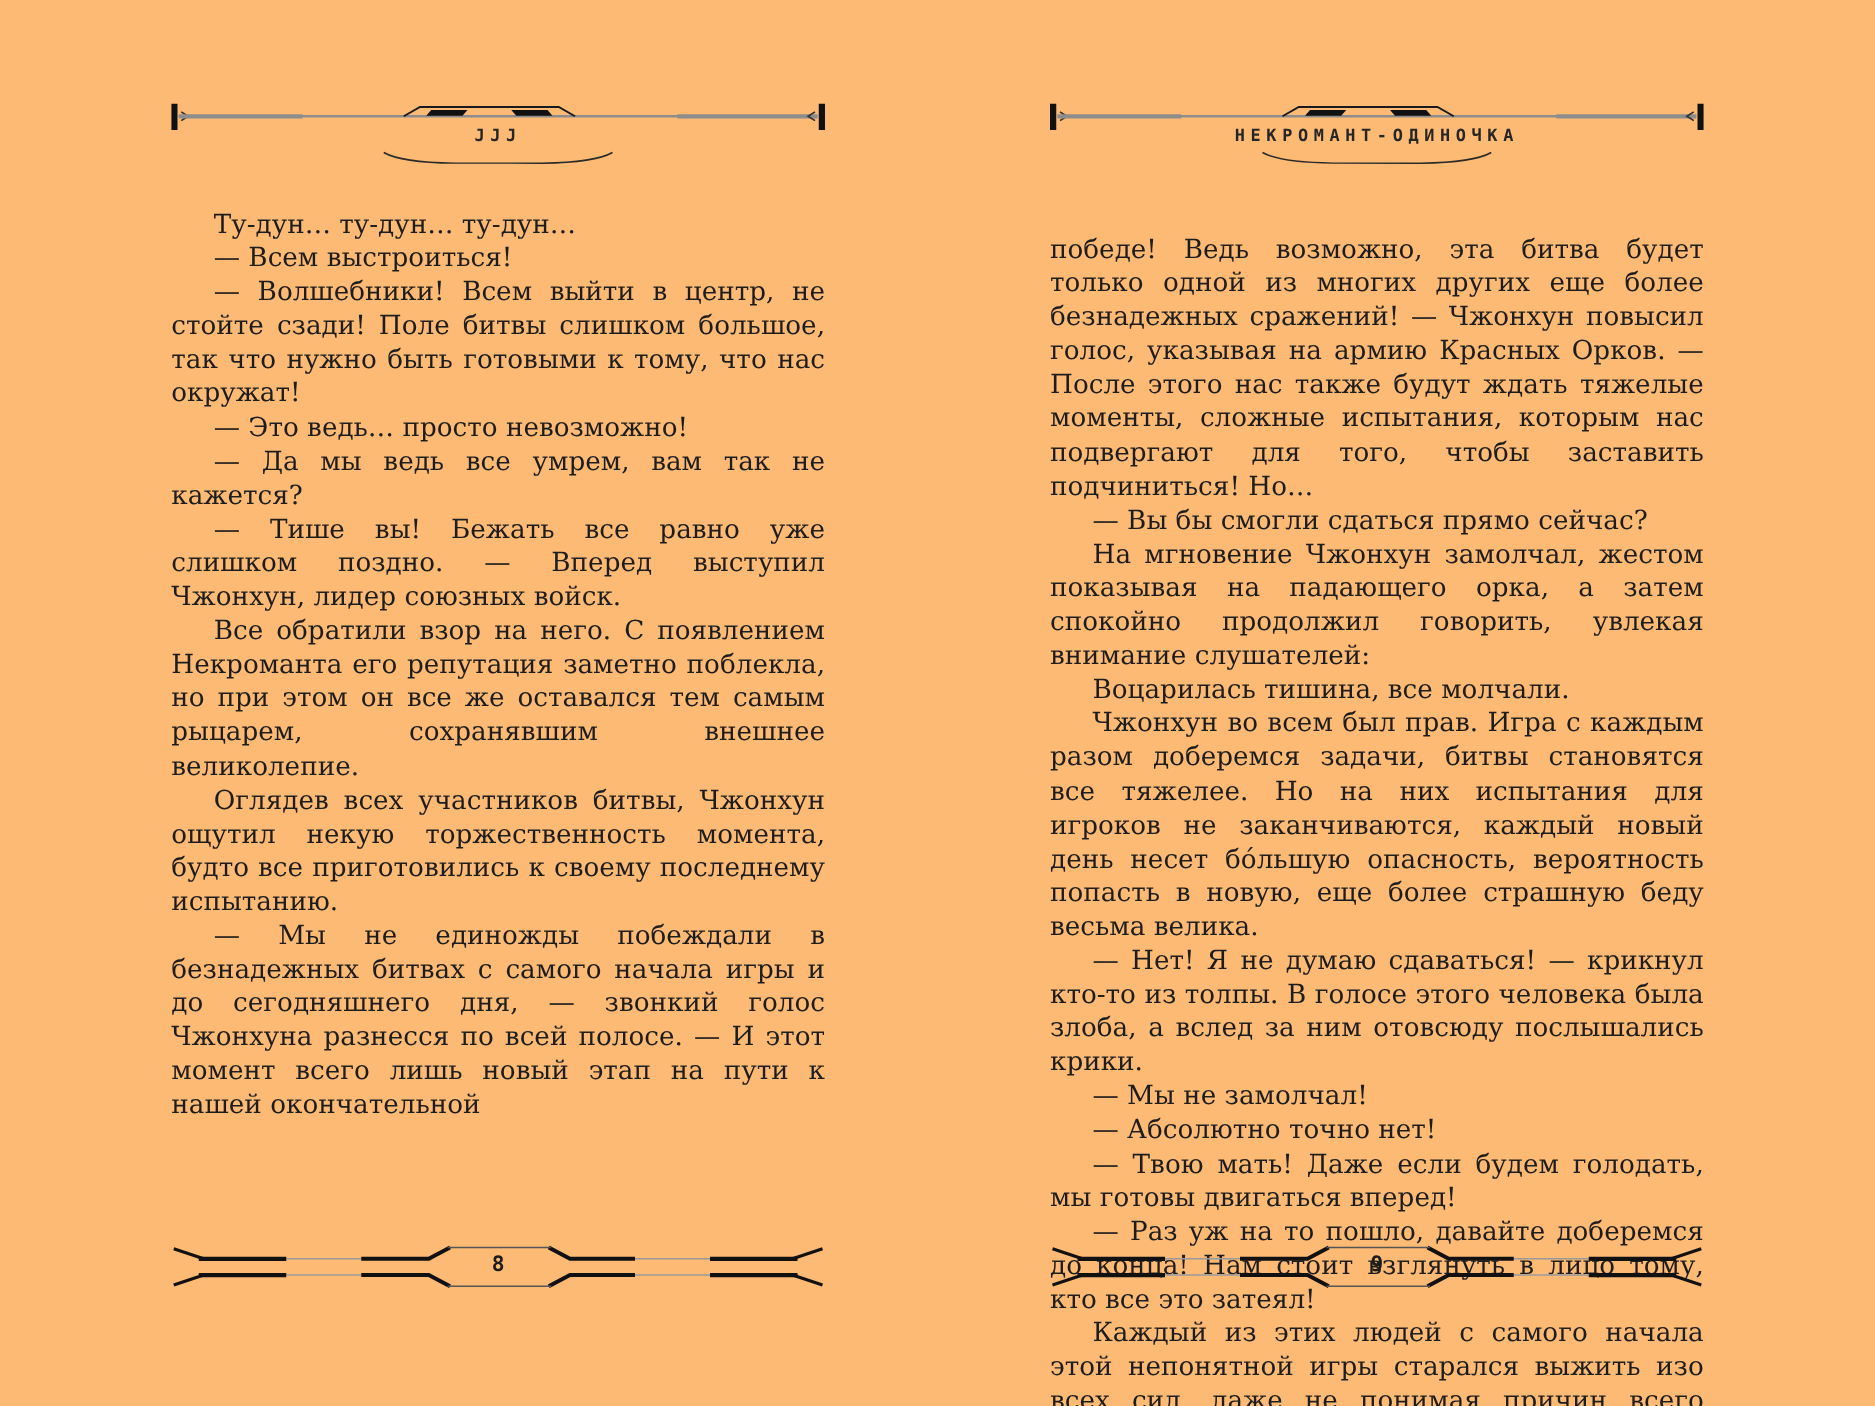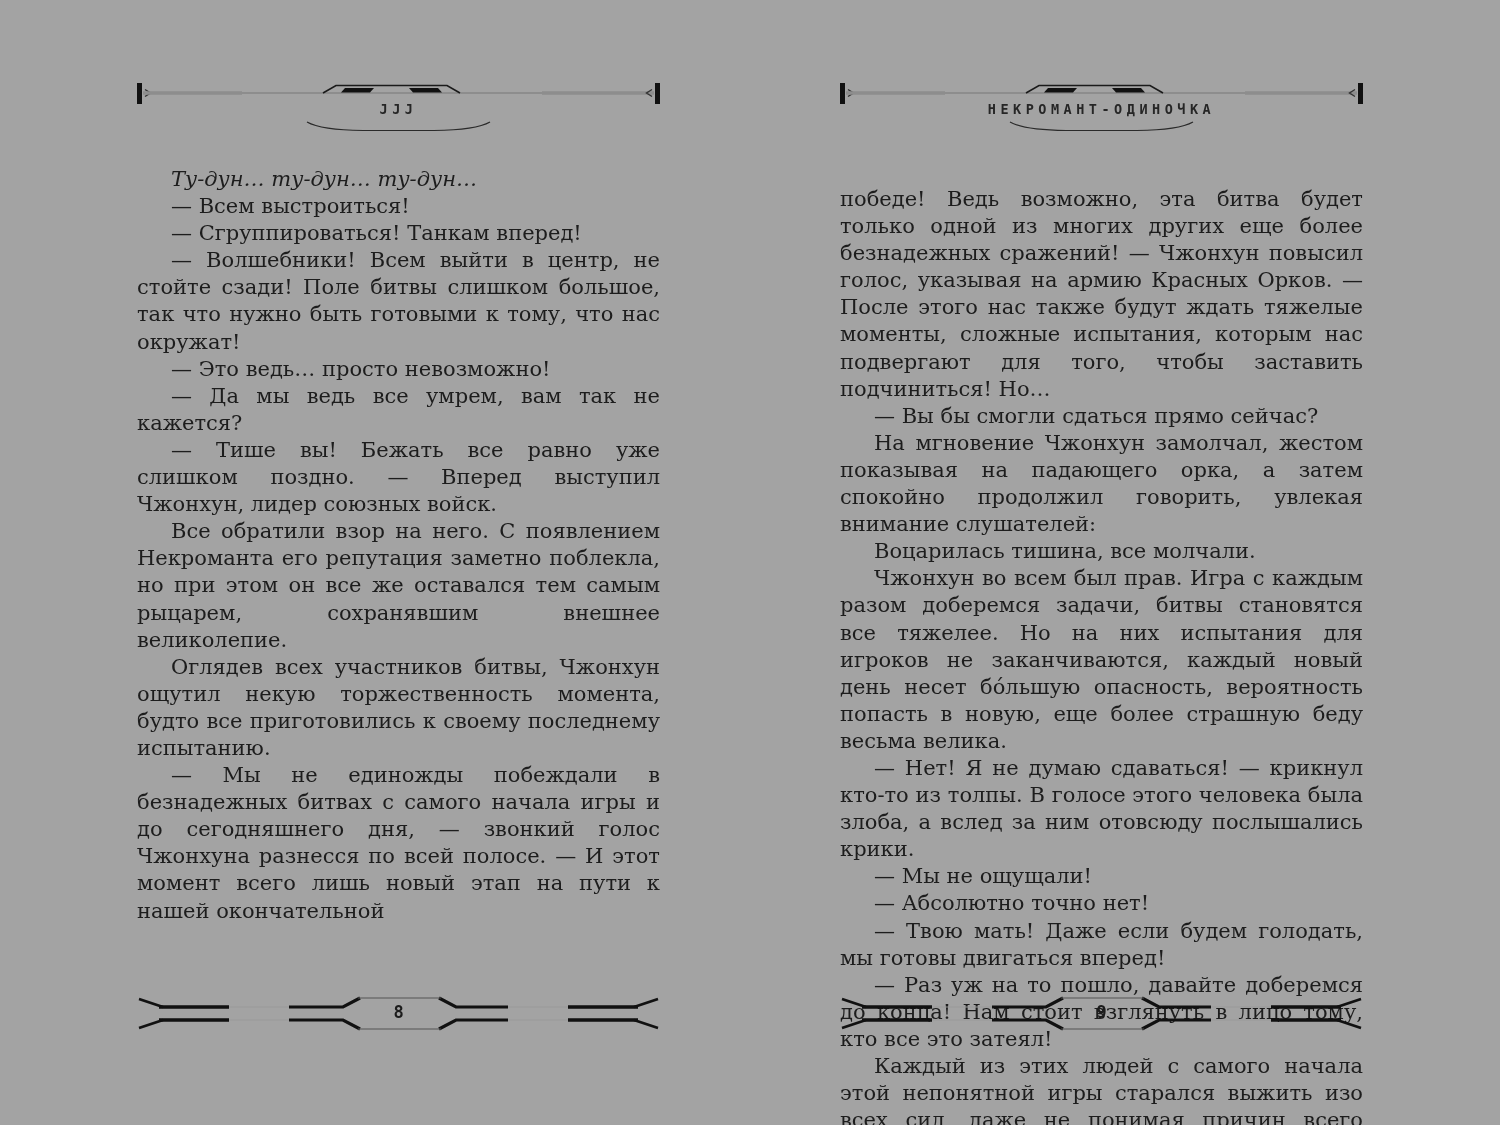--- a/index.html
+++ b/index.html
@@ -1,18 +1,18 @@
 <!DOCTYPE html>
 <html><head>
 <meta charset="utf-8">
 <style>
   html,body { margin:0; padding:0; background:#ffffff; }
   .spread {
     position:relative; width:1500px; height:1125px;
-    background:#a3a3a3; overflow:hidden;
+    background:#fdba74; overflow:hidden;
     font-family:"DejaVu Serif", serif;
   }
   .page { position:absolute; top:0; width:523px; height:1125px; }
   #left-page  { left:137px; }
   #right-page { left:840px; }
 
   .running-head { position:absolute; left:0; top:82px; width:523px; height:62px; }
   .running-head svg { position:absolute; left:0; top:0; }
   .running-title {
     position:absolute; top:19px; left:0; width:100%;
@@ -21,21 +21,21 @@
     font-size:13.5px; font-weight:bold; letter-spacing:4.5px;
     color:#262626; white-space:nowrap;
   }
 
   .body-text {
     position:absolute; top:166px; left:0; width:523px;
     color:#1d1d1d; font-size:21px; line-height:27.1px;
     text-align:justify;
   }
   .body-text p { margin:0; text-indent:34px; }
-  .body-text p.italic { font-style:italic; }
+  .body-text p.italic { }
   .body-text p.no-indent { text-indent:0;margin-top:20px; }
 
   .page-foot { position:absolute; left:0; top:995px; width:523px; height:40px; }
   .page-foot svg { position:absolute; left:0; top:0; }
   .page-number {
     position:absolute; top:8px; left:0; width:100%;
     text-align:center;
     font-family:"DejaVu Sans Mono", monospace;
     font-size:17px; line-height:18px; font-weight:bold; color:#1c1c1c;
   }
@@ -61,21 +61,20 @@
         <path d="M515 7.5 L509.5 11 L515 14.5" stroke="#333" stroke-width="1.4" fill="none"></path>
         <path d="M170 40 Q184 48 226 48.5 L297 48.5 Q339 48 353 40" fill="none" stroke="#2a2a2a" stroke-width="1.2"></path>
       </svg>
       <div class="running-title">JJJ</div>
     </div>
 
     <div class="body-text">
 
     <p class="italic">Ту-дун… ту-дун… ту-дун…</p>
         <p>— Всем выстроиться!</p>
-        <p>— Сгруппироваться! Танкам вперед!</p>
         <p>— Волшебники! Всем выйти в центр, не стойте сзади! Поле битвы слишком большое, так что нужно быть готовыми к тому, что нас окружат!</p>
         <p>— Это ведь… просто невозможно!</p>
         <p>— Да мы ведь все умрем, вам так не кажется?</p>
         <p>— Тише вы! Бежать все равно уже слишком поздно. — Вперед выступил Чжонхун, лидер союзных войск.</p>
         <p>Все обратили взор на него. С появлением Некроманта его репутация заметно поблекла, но при этом он все же оставался тем самым рыцарем, сохранявшим внешнее великолепие.</p>
         <p>Оглядев всех участников битвы, Чжонхун ощутил некую торжественность момента, будто все приготовились к своему последнему испытанию.</p>
         <p>— Мы не единожды побеждали в безнадежных битвах с самого начала игры и до сегодняшнего дня, — звонкий голос Чжонхуна разнесся по всей полосе. — И этот момент всего лишь новый этап на пути к нашей окончательной</p>
       </div>
 
     <div class="page-foot">
@@ -117,21 +116,21 @@
     </div>
 
     <div class="body-text">
 
     <p class="no-indent">победе! Ведь возможно, эта битва будет только одной из многих других еще более безнадежных сражений! — Чжонхун повысил голос, указывая на армию Красных Орков. — После этого нас также будут ждать тяжелые моменты, сложные испытания, которым нас подвергают для того, чтобы заставить подчиниться! Но…</p>
         <p>— Вы бы смогли сдаться прямо сейчас?</p>
         <p>На мгновение Чжонхун замолчал, жестом показывая на падающего орка, а затем спокойно продолжил говорить, увлекая внимание слушателей:</p>
         <p>Воцарилась тишина, все молчали.</p>
         <p>Чжонхун во всем был прав. Игра с каждым разом доберемся задачи, битвы становятся все тяжелее. Но на них испытания для игроков не заканчиваются, каждый новый день несет бо́льшую опасность, вероятность попасть в новую, еще более страшную беду весьма велика.</p>
         <p>— Нет! Я не думаю сдаваться! — крикнул кто-то из толпы. В голосе этого человека была злоба, а вслед за ним отовсюду послышались крики.</p>
-        <p>— Мы не ощущали!</p>
+        <p>— Мы не замолчал!</p>
         <p>— Абсолютно точно нет!</p>
         <p>— Твою мать! Даже если будем голодать, мы готовы двигаться вперед!</p>
         <p>— Раз уж на то пошло, давайте доберемся до конца! Нам стоит взглянуть в лицо тому, кто все это затеял!</p>
         <p>Каждый из этих людей с самого начала этой непонятной игры старался выжить изо всех сил, даже не понимая причин всего происходящего. Многие давно погибли, но именно эти игроки сейчас стояли здесь, сумев выжить. Они</p>
       </div>
 
     <div class="page-foot">
       <svg width="523" height="40" viewBox="0 0 523 40">
         <path d="M22 12 H152 M371 12 H501 M22 25 H152 M371 25 H501" stroke="#9a9a9a" stroke-width="1.2" fill="none"></path>
         <path d="M2 4 L26 12" stroke="#111" stroke-width="2.6" fill="none"></path>

